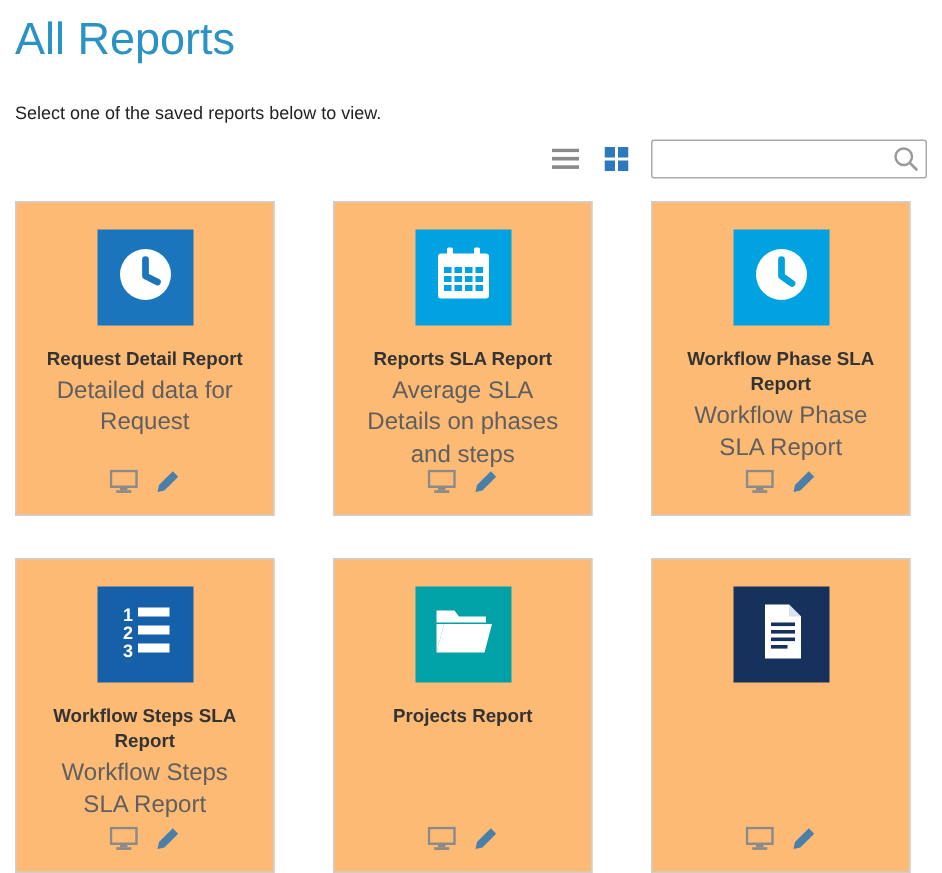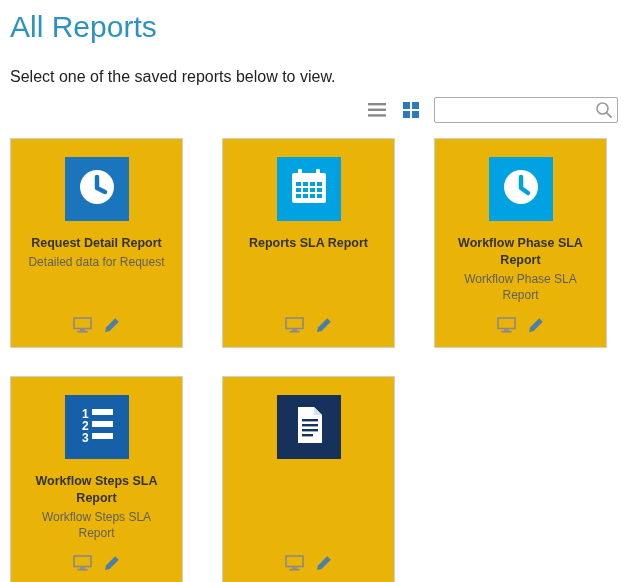--- a/index.html
+++ b/index.html
@@ -1,39 +1,39 @@
 <!DOCTYPE html>
 <html><head>
 <meta charset="utf-8">
 <style>
   * { margin:0; padding:0; box-sizing:border-box; }
   html,body { background:#fff; width:628px; height:582px; overflow:hidden; }
   body { font-family:"Liberation Sans", sans-serif; color:#333; }
   .page { padding:8px 10px 0 10px; }
 
   .page-title { color:#2b93c4; font-size:30px; font-weight:400; margin:2px 0 24px 0; }
-  .page-subtitle { font-size:16px; color:#222; margin-bottom:10px; }
+  .page-subtitle { font-size:12px; color:#222; margin-bottom:10px; }
 
   .toolbar { display:flex; justify-content:flex-end; align-items:center; gap:12px; margin-bottom:14px; height:28px; }
   .view-btn { display:inline-flex; align-items:center; justify-content:center; width:22px; height:22px; cursor:pointer; }
   .search-wrap { position:relative; width:184px; height:26px; }
   .search-wrap input { width:100%; height:100%; border:1px solid #a9a9a9; border-radius:2px; padding:0 26px 0 8px; font-size:13px; outline:none; font-family:"Liberation Sans", sans-serif; }
   .search-icon { position:absolute; right:5px; top:4px; }
 
   .grid { display:grid; grid-template-columns:repeat(3,173px); column-gap:39px; row-gap:28px; }
-  .card { position:relative; border:1px solid #cfcfcf; background:#eab308; height:210px; padding:18px 8px 44px 8px; display:flex; flex-direction:column; align-items:center; }
+  .card { position:relative; border:1px solid #cfcfcf; background:#fdba74; height:210px; padding:18px 8px 44px 8px; display:flex; flex-direction:column; align-items:center; }
   .tile { width:64px; height:64px; display:flex; align-items:center; justify-content:center; flex:0 0 auto; }
   .tile-1 { background:#1b75bc; }
   .tile-2 { background:#00a2e1; }
   .tile-3 { background:#00a2e1; }
   .tile-4 { background:#1560a8; }
   .tile-5 { background:#00a2a8; }
   .tile-6 { background:#16325c; }
   .card-title { font-size:12.5px; font-weight:bold; color:#333; text-align:center; margin-top:14px; line-height:1.35; }
-  .card-sub { font-size:12px; color:#5f5f5f; text-align:center; margin-top:2px; line-height:1.35; padding:0 6px; }
+  .card-sub { font-size:16px; color:#5f5f5f; text-align:center; margin-top:2px; line-height:1.35; padding:0 6px; }
   .card-actions { position:absolute; bottom:14px; left:0; right:0; display:flex; justify-content:center; align-items:flex-end; gap:12px; }
   .action-btn { cursor:pointer; display:inline-flex; }
 </style>
 </head>
 <body>
 
 <div class="page">
 
   <h1 class="page-title">All Reports</h1>
   <div class="page-subtitle">Select one of the saved reports below to view.</div>
@@ -112,20 +112,21 @@
                 <rect x="28" y="21" width="5" height="4"></rect>
               <rect x="7" y="27" width="5" height="4"></rect>
                 <rect x="14" y="27" width="5" height="4"></rect>
                 <rect x="21" y="27" width="5" height="4"></rect>
                 <rect x="28" y="27" width="5" height="4"></rect>
             </g>
           </svg>
         </span>
       </div>
       <div class="card-title">Reports SLA Report</div>
+      <div class="card-sub">Average SLA Details on phases and steps</div>
       <div class="card-actions">
         <span class="action-btn">
           <svg width="19" height="16" viewBox="0 0 19 16">
             <rect x="1" y="1" width="17" height="10.5" fill="none" stroke="#8a8a8a" stroke-width="1.6"></rect>
             <rect x="7" y="12.2" width="5" height="1.6" fill="#8a8a8a"></rect>
             <rect x="4.5" y="13.8" width="10" height="1.8" fill="#8a8a8a"></rect>
           </svg>
         </span>
         <span class="action-btn">
           <svg width="16" height="16" viewBox="0 0 16 16">
@@ -188,20 +189,47 @@
           </svg>
         </span>
         <span class="action-btn">
           <svg width="16" height="16" viewBox="0 0 16 16">
             <path d="M11.2 1.2 L14.8 4.8 L5.6 14 L1 15 L2 10.4 Z" fill="#4a7fa9"></path>
           </svg>
         </span>
       </div>
     </div>
 
+    <div class="card">
+      <div class="tile tile-5">
+        <span>
+          <svg width="42" height="36" viewBox="0 0 42 36">
+            <path d="M3 4 H15 L18 8 H36 V12 H3 Z" fill="#fff"></path>
+            <path d="M3 32 L8 13 H40 L35 32 Z" fill="#fff"></path>
+            <path d="M3 12 V32 L8 13 H3 Z" fill="#fff"></path>
+          </svg>
+        </span>
+      </div>
+      <div class="card-title">Projects Report</div>
+      <div class="card-sub"></div>
+      <div class="card-actions">
+        <span class="action-btn">
+          <svg width="19" height="16" viewBox="0 0 19 16">
+            <rect x="1" y="1" width="17" height="10.5" fill="none" stroke="#8a8a8a" stroke-width="1.6"></rect>
+            <rect x="7" y="12.2" width="5" height="1.6" fill="#8a8a8a"></rect>
+            <rect x="4.5" y="13.8" width="10" height="1.8" fill="#8a8a8a"></rect>
+          </svg>
+        </span>
+        <span class="action-btn">
+          <svg width="16" height="16" viewBox="0 0 16 16">
+            <path d="M11.2 1.2 L14.8 4.8 L5.6 14 L1 15 L2 10.4 Z" fill="#4a7fa9"></path>
+          </svg>
+        </span>
+      </div>
+    </div>
 
     <div class="card">
       <div class="tile tile-6">
         <span>
           <svg width="38" height="40" viewBox="0 0 38 40">
             <path d="M8 2 H24 L32 10 V38 H8 Z" fill="#fff"></path>
             <path d="M24 2 L32 10 H24 Z" fill="#d9e2ec"></path>
             <g fill="#16325c">
               <rect x="12" y="14" width="16" height="2.4"></rect>
               <rect x="12" y="19" width="16" height="2.4"></rect>

